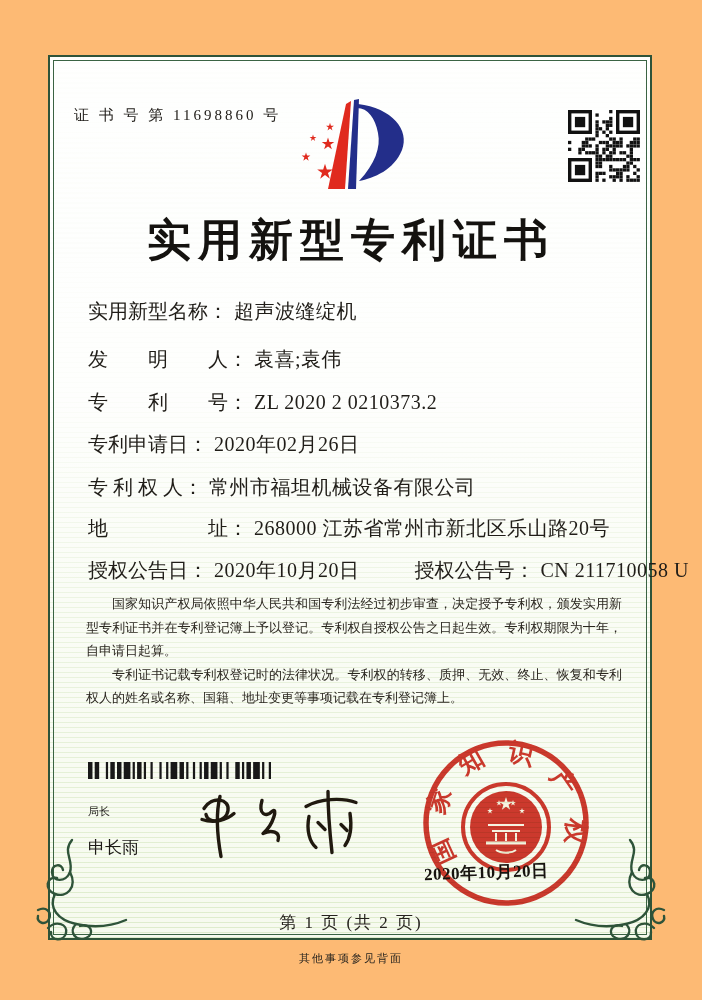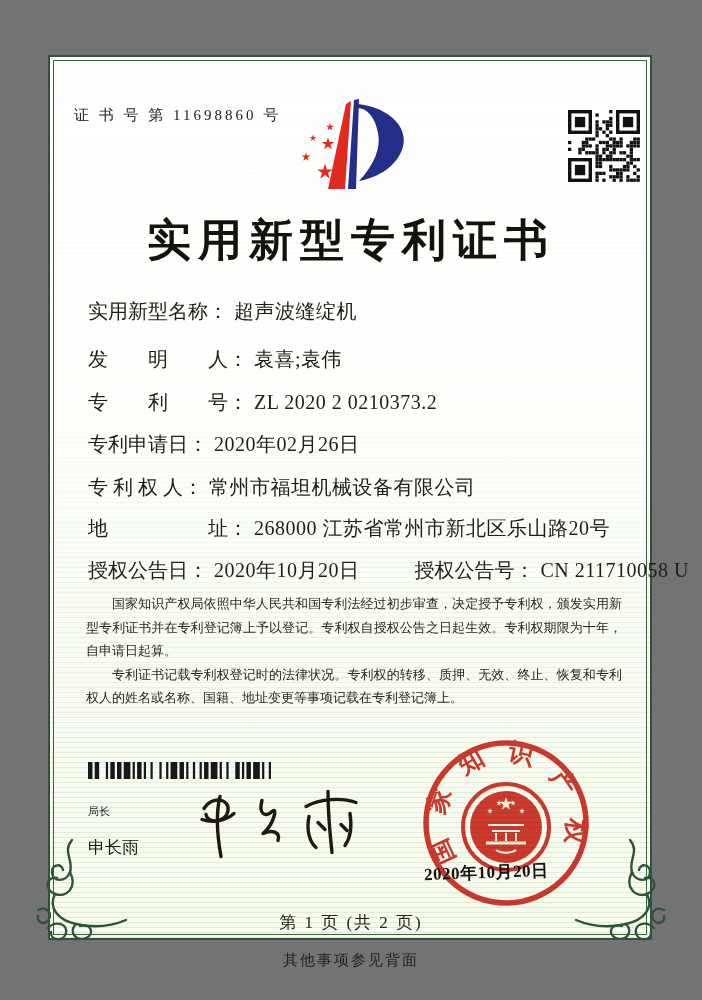--- a/index.html
+++ b/index.html
@@ -1,17 +1,17 @@
 <!DOCTYPE html>
 <html><head>
 <meta charset="utf-8">
 <style>
   html,body{margin:0;padding:0;}
   body{background:#e8e8e4;font-family:"Liberation Serif","DejaVu Serif",serif;}
-  .page{position:relative;width:702px;height:1000px;margin:0 auto;background:#737373;overflow:hidden;}
+  .page{position:relative;width:702px;height:1000px;margin:0 auto;background:#fdba74;overflow:hidden;}
 
   
   .frame{
     position:absolute;left:48px;top:55px;width:600px;height:881px;
     border:2px solid #2e5339;
     background:
       linear-gradient(180deg, rgba(255,255,255,.95) 0%, rgba(255,255,255,.9) 38%,
                       rgba(255,255,255,.45) 62%, rgba(255,255,255,.05) 100%),
       repeating-linear-gradient(180deg,#dcebc9 0px,#dcebc9 1.5px,#f6faee 1.5px,#f6faee 5px),
       #f1f6e6;
@@ -38,21 +38,21 @@
   .director{left:88px;top:836px;font-size:17px;font-weight:500;color:#1c1a16;
         font-family:"Liberation Sans","DejaVu Sans",sans-serif;}
   .sig{left:190px;top:780px;}
 
   .seal{left:420px;top:737px;mix-blend-mode:multiply;opacity:.93;}
   .seal-date{left:424px;top:861px;font-size:17px;font-weight:600;color:#17140f;
              letter-spacing:.5px;transform:rotate(-2deg);}
 
   .page-info{left:0;right:0;top:911px;text-align:center;font-size:17px;
              letter-spacing:2px;color:#26231e;}
-  .back-note{left:0;right:0;top:951px;text-align:center;font-size:15px;
+  .back-note{left:0;right:0;top:951px;text-align:center;font-size:11px;
              letter-spacing:2px;color:#26231e;}
 
   .flourish{pointer-events:none;}
   .flourish path{fill:none;stroke:#2e5339;stroke-width:2.4;stroke-linecap:round;}
   .fl-left{left:18px;top:836px;}
   .fl-right{left:574px;top:836px;transform:scaleX(-1);}
 
   .sig path{fill:none;stroke:#20190f;stroke-width:3.4;stroke-linecap:round;stroke-linejoin:round;}
   .qr{background:#fff;}
 </style>

